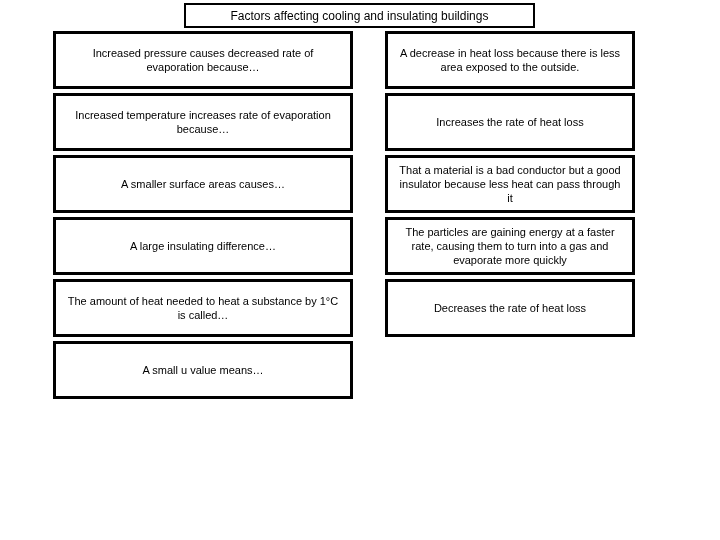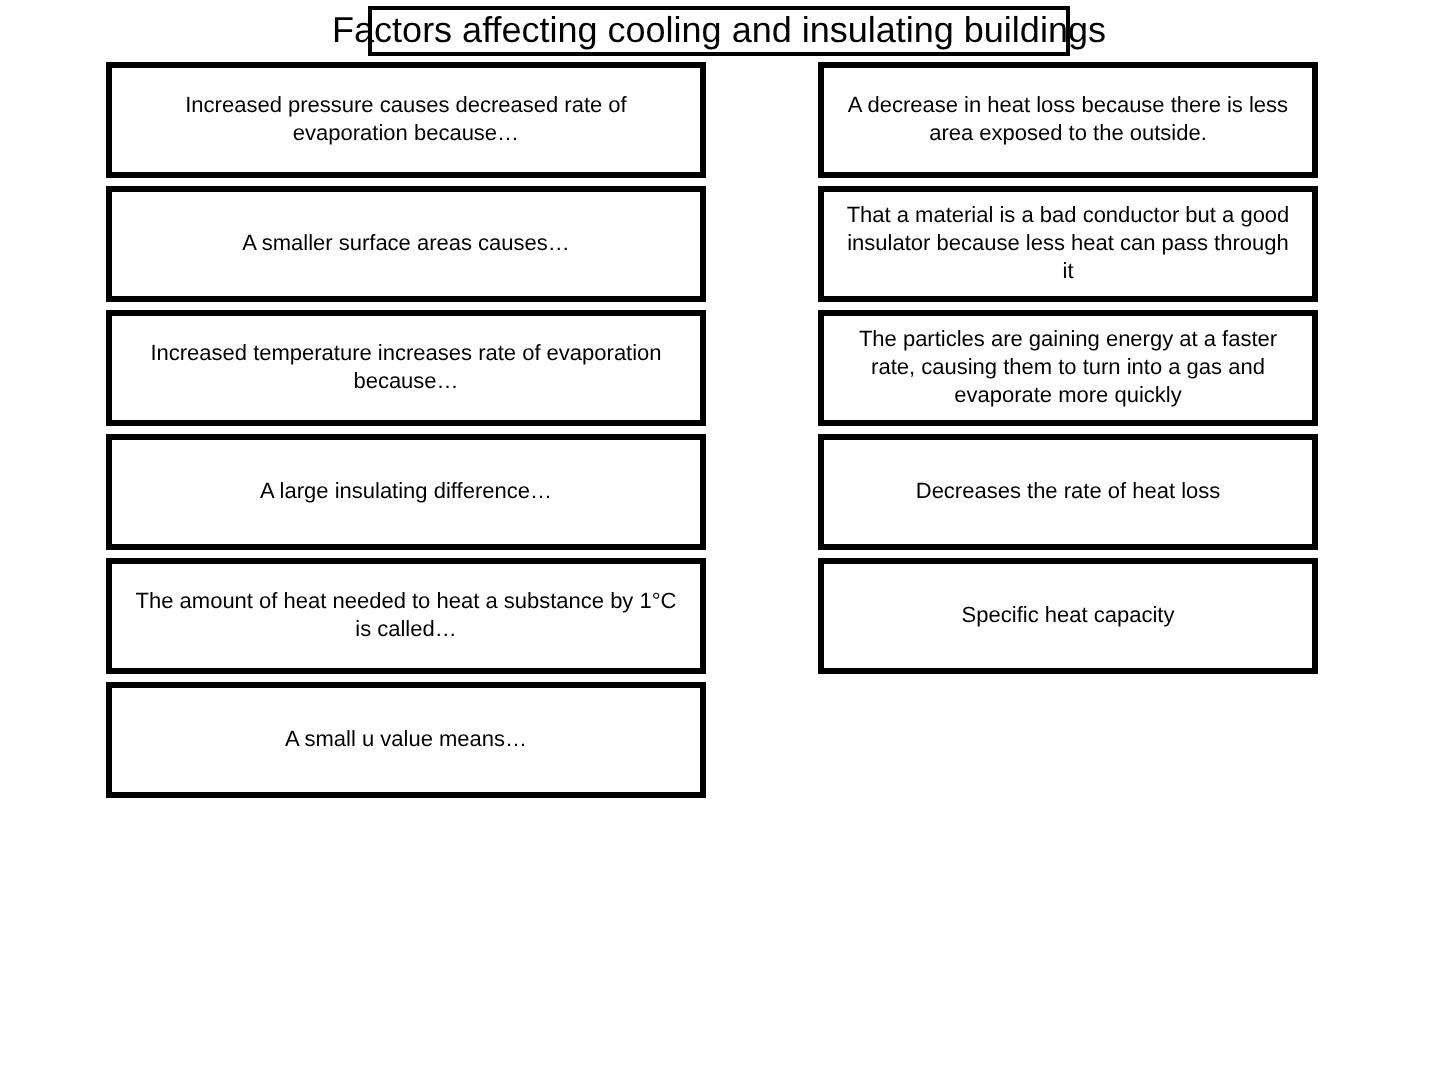--- a/index.html
+++ b/index.html
@@ -23,32 +23,32 @@
     width: 351px;
     height: 25px;
     box-sizing: border-box;
     border: 2px solid #000000;
     display: flex;
     align-items: center;
     justify-content: center;
     background: #ffffff;
   }
   .title-box span {
-    font-size: 18px;
+    font-size: 12px;
     white-space: nowrap;
   }
   .col {
     position: absolute;
     top: 31px;
     display: flex;
     flex-direction: column;
     gap: 4px;
   }
   .col-left  { left: 10px;  width: 300px; padding-left: 43px; }
-  .col-right { left: 409px; width: 250px; }
+  .col-right { left: 385px; width: 250px; }
   .card {
     box-sizing: border-box;
     height: 58px;
     border: 3px solid #000000;
     background: #ffffff;
     display: flex;
     align-items: center;
     justify-content: center;
     text-align: center;
     padding: 2px 10px;
@@ -60,28 +60,28 @@
 <body>
 
 <div class="slide">
 
   <div class="title-box">
     <span>Factors affecting cooling and insulating buildings</span>
   </div>
 
   <div class="col col-left">
     <div class="card">Increased pressure causes decreased rate of evaporation because…</div>
+    <div class="card">Increased temperature increases rate of evaporation because…</div>
     <div class="card">A smaller surface areas causes…</div>
-    <div class="card">Increased temperature increases rate of evaporation because…</div>
     <div class="card">A large insulating difference…</div>
     <div class="card">The amount of heat needed to heat a substance by 1°C is called…</div>
     <div class="card">A small u value means…</div>
   </div>
 
   <div class="col col-right">
     <div class="card">A decrease in heat loss because there is less area exposed to the outside.</div>
+    <div class="card">Increases the rate of heat loss</div>
     <div class="card">That a material is a bad conductor but a good insulator because less heat can pass through it</div>
     <div class="card">The particles are gaining energy at a faster rate, causing them to turn into a gas and evaporate more quickly</div>
     <div class="card">Decreases the rate of heat loss</div>
-    <div class="card">Specific heat capacity</div>
   </div>
 
 </div>
 
 </body></html>

